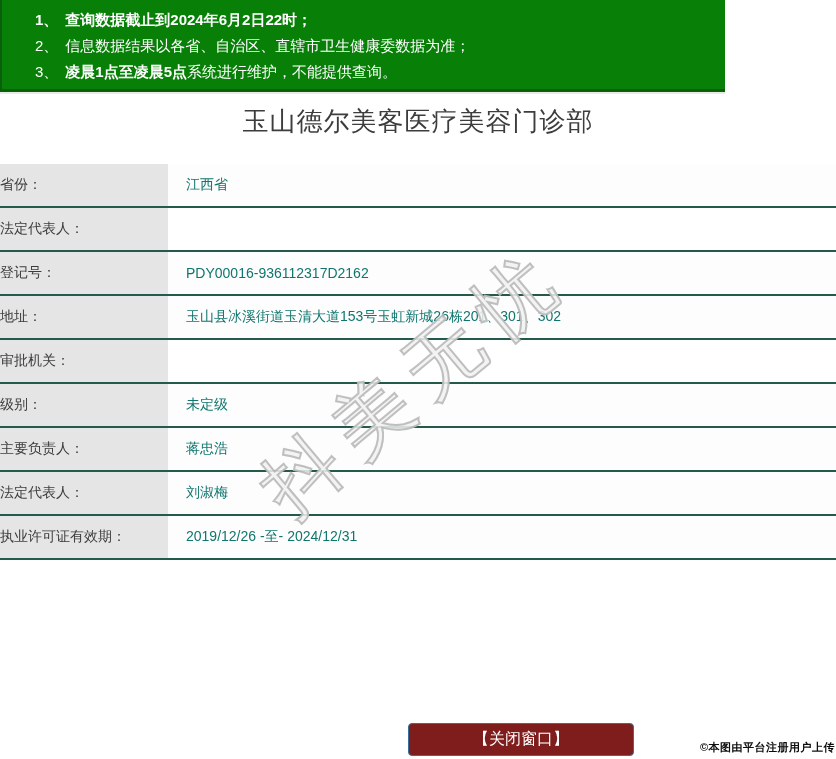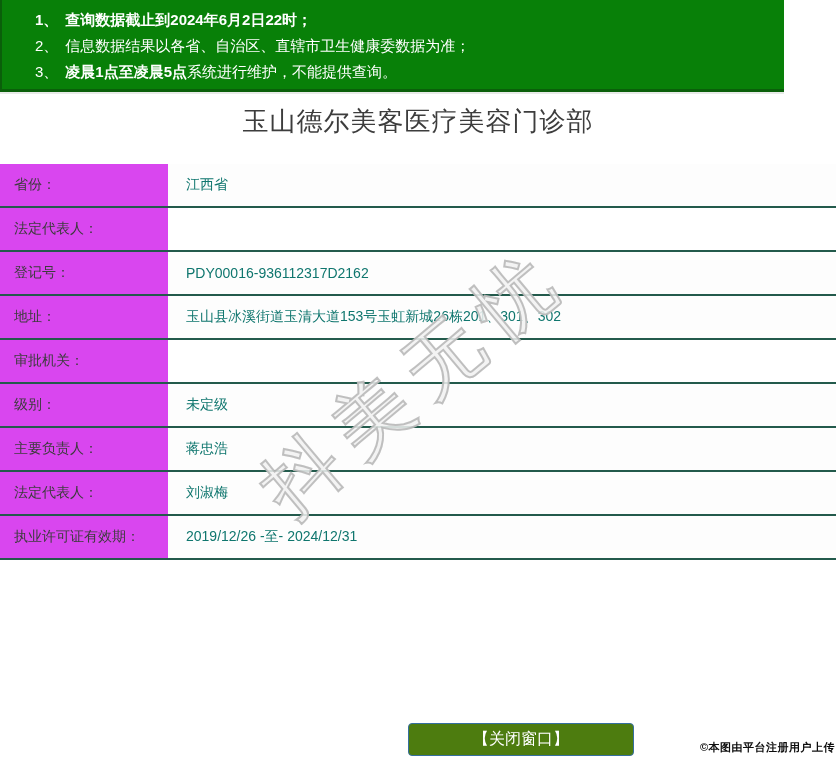--- a/index.html
+++ b/index.html
@@ -6,21 +6,21 @@
   html, body {
     width: 836px; height: 759px;
     background: #ffffff;
     font-family: "Liberation Sans", sans-serif;
     overflow: hidden;
   }
   body { position: relative; }
 
   
   .notice-banner {
-    width: 784px;
+    width: 725px;
     background: #088008;
     border-left: 2px solid #0a5f0a;
     border-bottom: 3px solid #0a5f0a;
     padding: 7px 10px 4px 33px;
     color: #ffffff;
     font-size: 15px;
     box-shadow: 0 2px 0 #e7eae7;
   }
   .notice-line { line-height: 26px; white-space: nowrap; }
   .notice-num { margin-right: 7px; }
@@ -40,24 +40,23 @@
   
   .info-table { margin-top: 26px; width: 836px; }
   .info-row {
     display: flex;
     height: 44px;
     border-bottom: 2px solid #235a4c;
     align-items: stretch;
   }
   .row-label {
     width: 168px;
-    background: #d946ef;
+    background: #e5e5e5;
     display: flex;
     align-items: center;
-    padding-left: 14px;
     font-size: 14px;
     color: #3c3c3c;
   }
   .row-value {
     flex: 1;
     display: flex;
     align-items: center;
     padding-left: 18px;
     font-size: 14px;
     color: #0f766e;
@@ -80,21 +79,21 @@
     z-index: 5;
   }
 
   
   .close-button {
     position: absolute;
     left: 408px;
     top: 723px;
     width: 226px;
     height: 33px;
-    background: #4d7c0f;
+    background: #7f1d1d;
     border: 1px solid #356f9e;
     border-radius: 4px;
     color: #ffffff;
     font-size: 16px;
     font-family: "Liberation Sans", sans-serif;
     cursor: pointer;
     display: flex;
     align-items: center;
     justify-content: center;
   }

